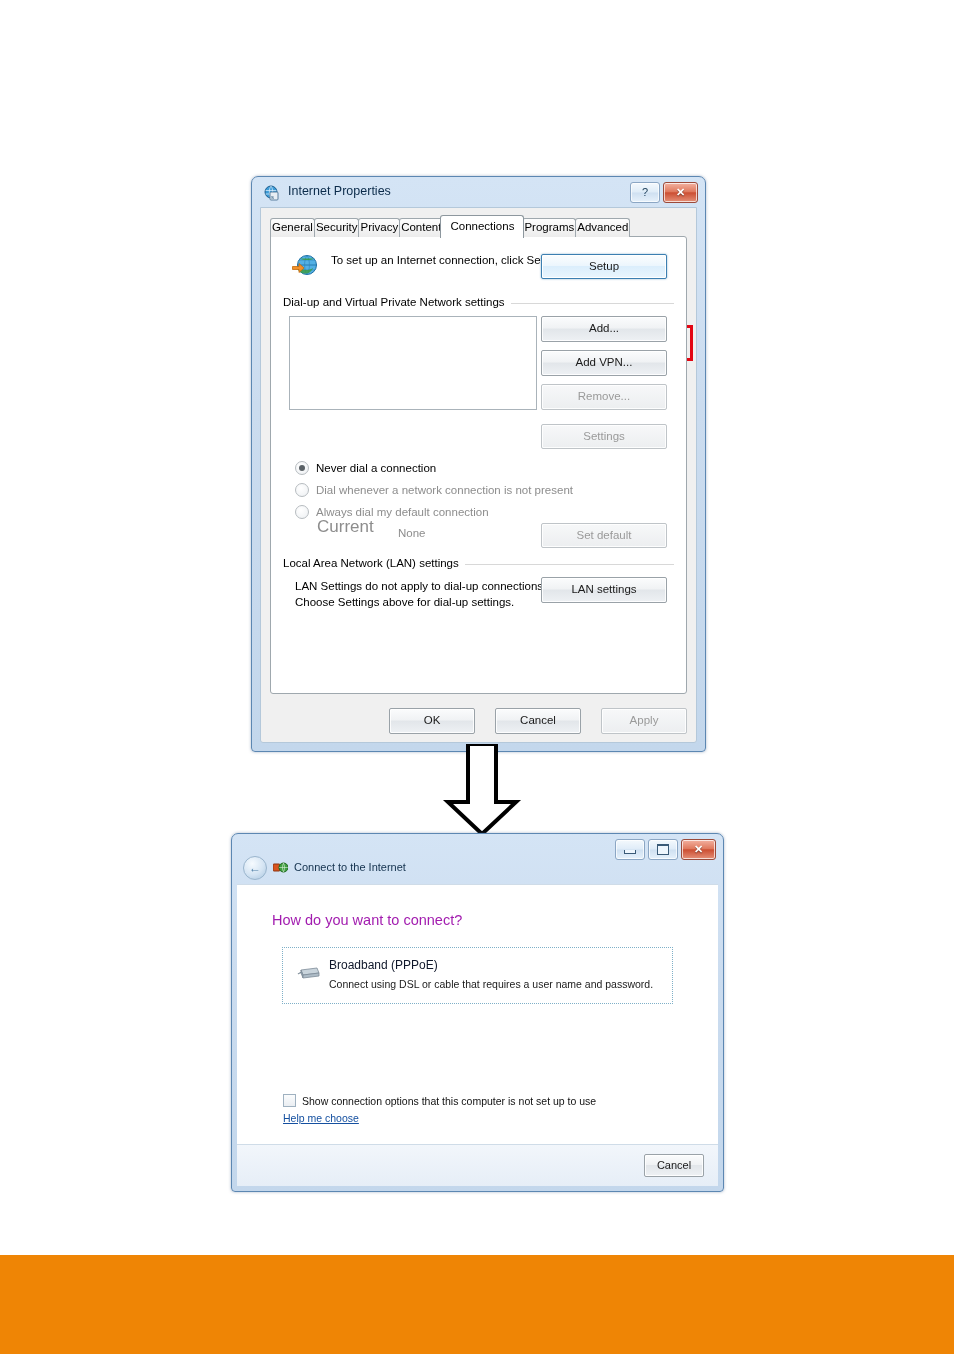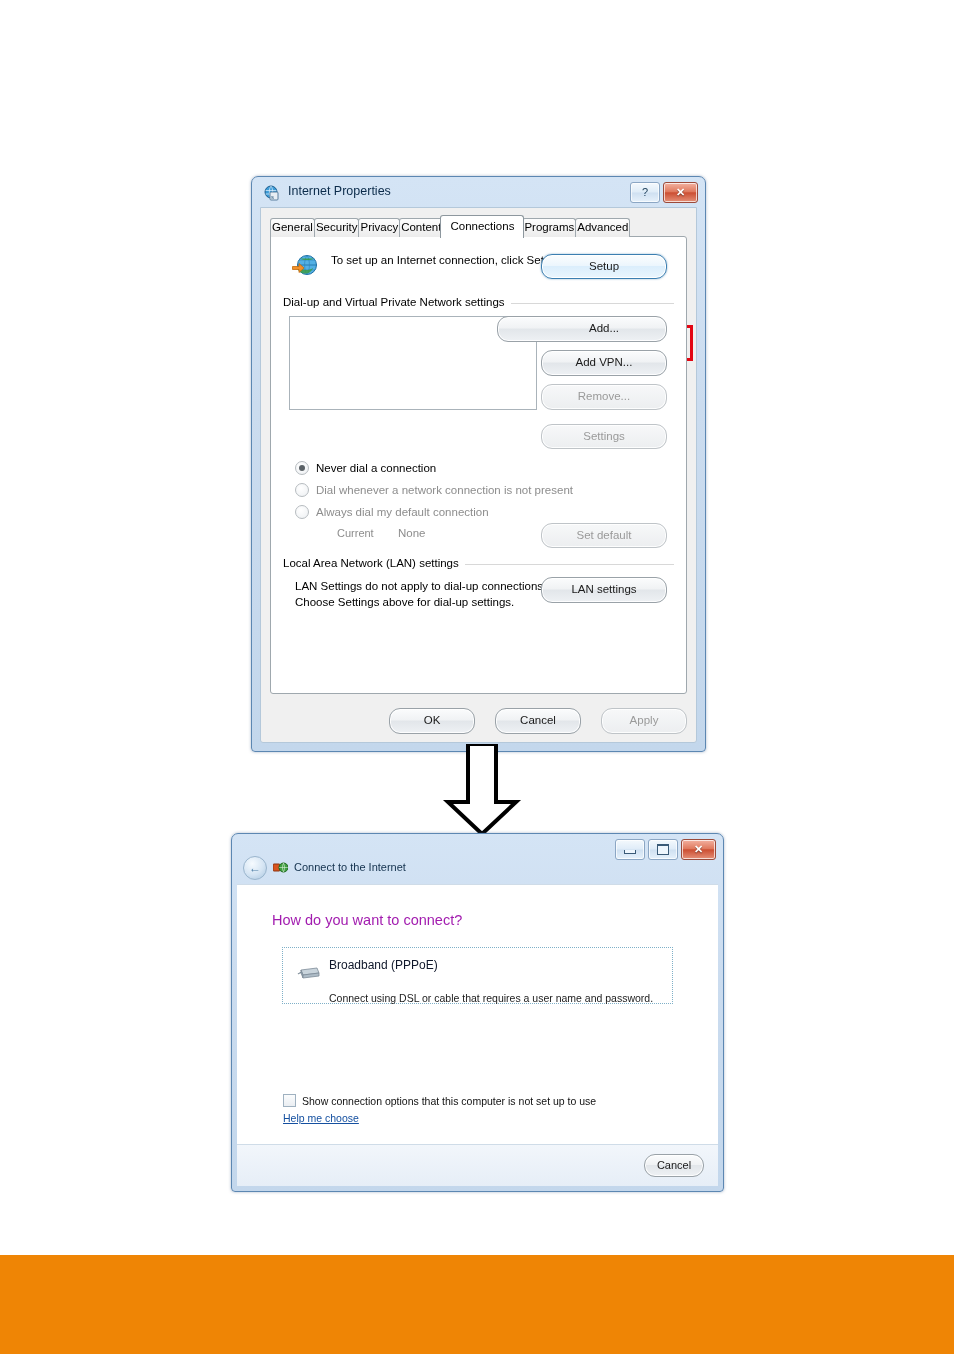--- a/index.html
+++ b/index.html
@@ -96,21 +96,21 @@
     left: 9px; right: 9px; top: 28px; bottom: 48px;
     background: #ffffff;
     border: 1px solid #9fa8ae;
     border-radius: 0 3px 3px 3px;
     z-index: 2;
   }
 
   
   .btn {
     border: 1px solid #9aa2a8;
-    border-radius: 11px;
+    border-radius: 2px;
     background: linear-gradient(to bottom,#fbfcfd 0%,#f0f2f4 46%,#e2e6ea 50%,#eef1f4 100%);
     font-size: 11.5px;
     color: #1a1a1a;
     display: flex; align-items: center; justify-content: center;
     box-shadow: inset 0 0 0 1px rgba(255,255,255,.85);
     font-family: "Liberation Sans", sans-serif;
     text-align: center;
     line-height: 1;
   }
   .btn.disabled { color: #9a9a9a; border-color: #bfc4c8; background: linear-gradient(to bottom,#f7f8f9,#eceef0); }
@@ -180,21 +180,21 @@
     border-top: 1px solid #cfdce8;
   }
   .wiz-q { position: absolute; left: 35px; top: 27px; font-size: 14.5px; color: #a21caf; }
   .opt-card {
     position: absolute; left: 45px; top: 62px; right: 45px; height: 55px;
     border: 1px dotted #7fb0c8;
     background: #ffffff;
   }
   .opt-icon { position: absolute; left: 14px; top: 17px; width: 24px; height: 16px; }
   .opt-title { position: absolute; left: 46px; top: 10px; font-size: 12px; color: #0f172a; }
-  .opt-desc { position: absolute; left: 46px; top: 44px; font-size: 10.5px; color: #1b1b1b; }
+  .opt-desc { position: absolute; left: 46px; top: 30px; font-size: 10.5px; color: #1b1b1b; }
   .chk-row { position: absolute; left: 46px; bottom: 38px; display: flex; align-items: center; font-size: 10.5px; color: #111; }
   .chkbox {
     width: 11px; height: 11px; border: 1px solid #9fb1c0;
     background: linear-gradient(to bottom,#fbfcfd,#eaeef2);
     margin-right: 6px; flex: none;
   }
   .help-link { position: absolute; left: 46px; bottom: 21px; font-size: 10.5px; color: #1550a0; text-decoration: underline; }
   .wiz-footer {
     position: absolute; left: 5px; right: 5px; bottom: 5px; height: 41px;
     background: linear-gradient(to bottom,#f2f6fb 0%,#e6eef7 100%);
@@ -264,42 +264,42 @@
             </svg>
           </span>
           <div class="setup-text">To set up an Internet connection, click Setup.</div>
           <div class="btn default" id="setup-btn">Setup</div>
         </div>
 
         <div class="group" style="left:12px; right:12px; top:59px; height:122px;text-decoration:underline;">
           <div class="group-rule"></div>
           <div class="group-title">Dial-up and Virtual Private Network settings</div>
           <div class="listbox" style="left:6px; top:20px; width:246px; height:92px;"></div>
-          <div class="btn" style="position:absolute; right:7px; top:20px; width:124px; height:24px;padding-left:44px;">Add...</div>
+          <div class="btn" style="position:absolute; right:7px; top:20px; width:124px; height:24px;">Add...</div>
           <div class="btn" style="position:absolute; right:7px; top:54px; width:124px; height:24px;">Add VPN...</div>
           <div class="btn disabled" style="position:absolute; right:7px; top:88px; width:124px; height:24px;">Remove...</div>
         </div>
 
         <div style="position:absolute; left:12px; right:12px; top:186px; height:120px;">
           <div class="btn disabled" style="position:absolute; right:7px; top:1px; width:124px; height:23px;">Settings</div>
 
           <div class="radio-row" style="left:12px; top:38px;">
             <span class="radio checked"></span>
             <span class="radio-label">Never dial a connection</span>
           </div>
           <div class="radio-row" style="left:12px; top:60px;">
             <span class="radio"></span>
             <span class="radio-label dim">Dial whenever a network connection is not present</span>
           </div>
           <div class="radio-row" style="left:12px; top:82px;">
             <span class="radio"></span>
             <span class="radio-label dim">Always dial my default connection</span>
           </div>
 
-          <div style="position:absolute; left:34px; top:104px; font-size:11px;margin-left:20px;" class="dim-text">Current</div>
+          <div style="position:absolute; left:34px; top:94px; font-size:17px;" class="dim-text">Current</div>
           <div style="position:absolute; left:115px; top:104px; font-size:11.5px;" class="dim-text">None</div>
           <div class="btn disabled" style="position:absolute; right:7px; top:100px; width:124px; height:23px;">Set default</div>
         </div>
 
         <div class="group" style="left:12px; right:12px; top:320px; height:70px;">
           <div class="group-rule"></div>
           <div class="group-title">Local Area Network (LAN) settings</div>
           <div style="position:absolute; left:12px; top:22px; width:275px; font-size:11.5px; line-height:1.35; color:#000;">LAN Settings do not apply to dial-up connections. Choose Settings above for dial-up settings.</div>
           <div class="btn" style="position:absolute; right:7px; top:20px; width:124px; height:24px;">LAN settings</div>
         </div>

